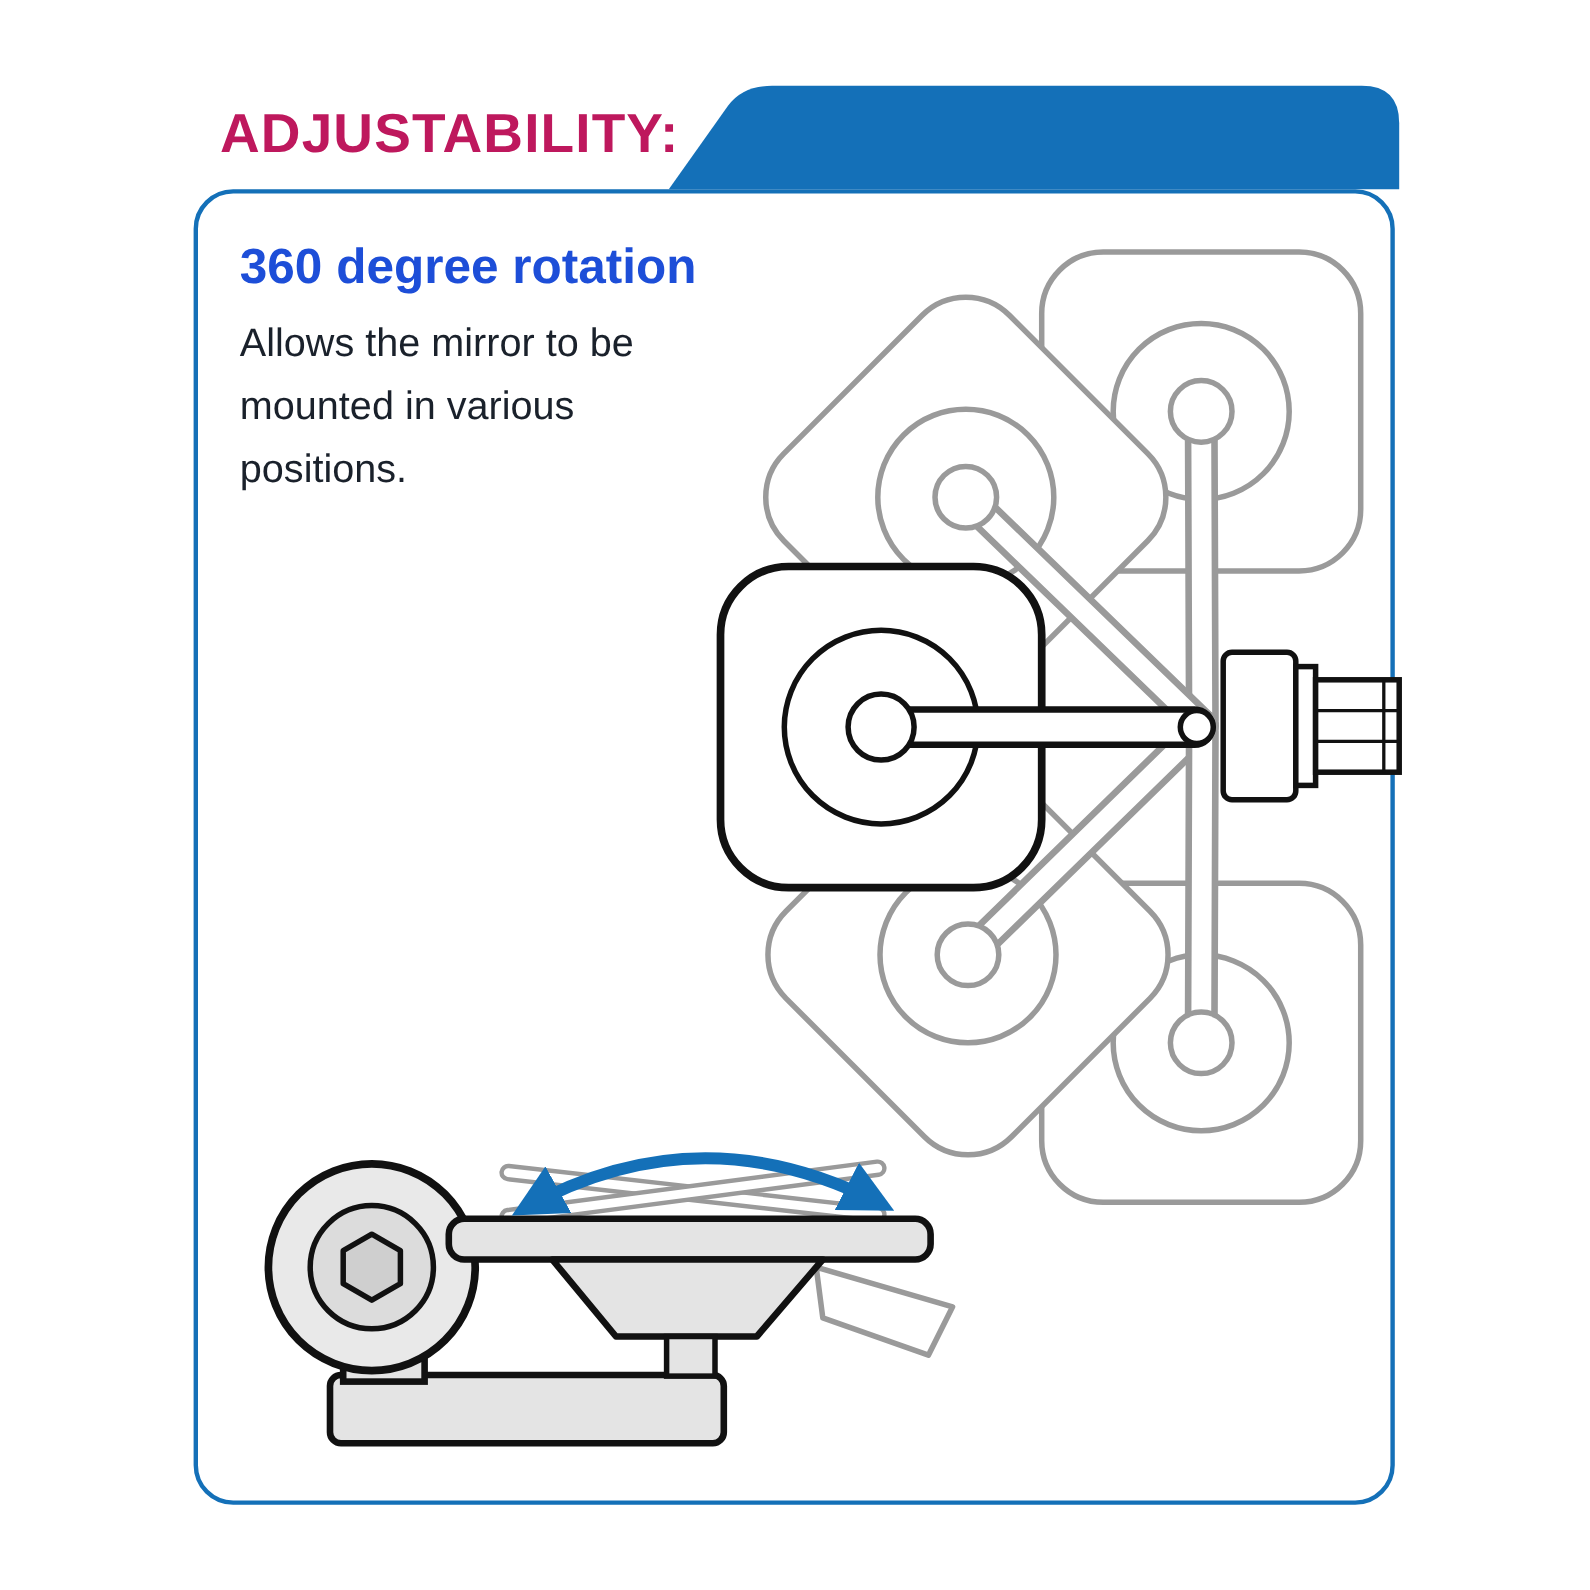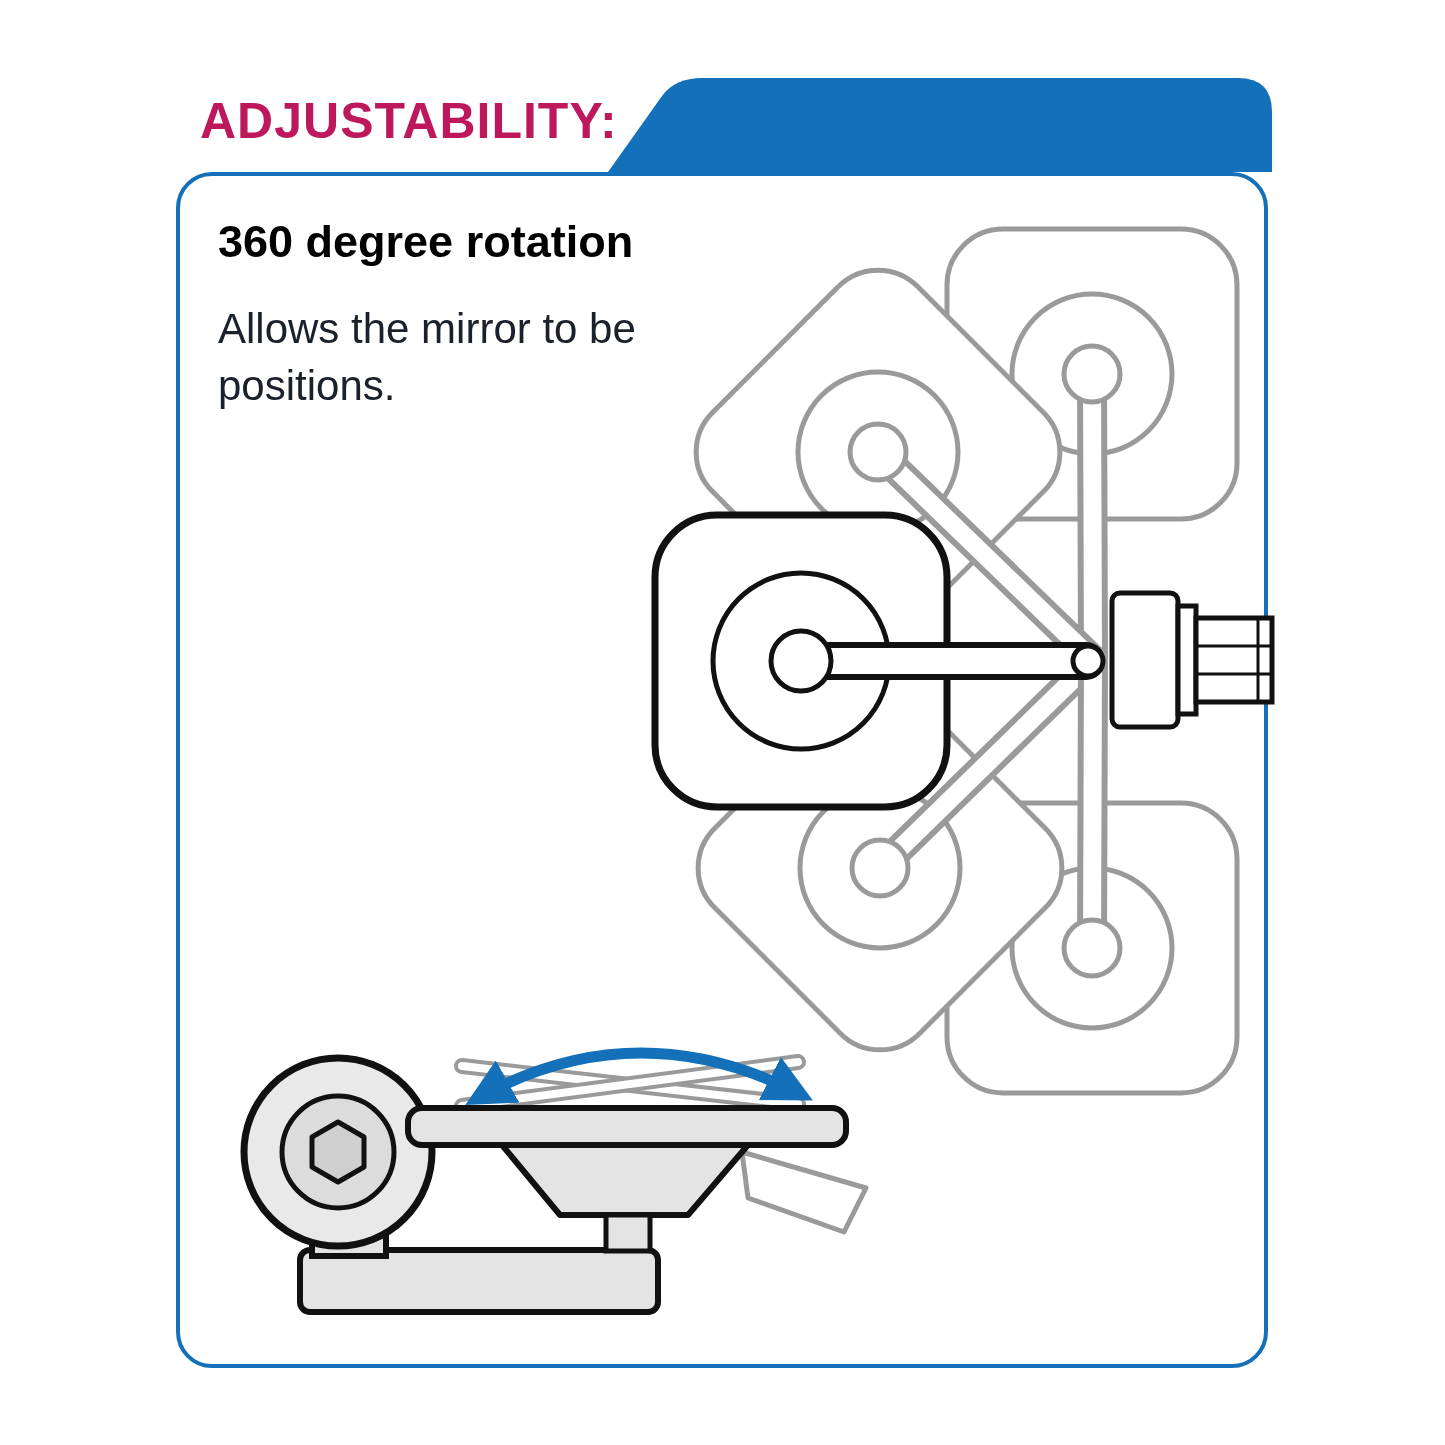--- a/index.html
+++ b/index.html
@@ -19,25 +19,25 @@
     position: absolute; left: 176px; top: 172px;
     width: 1092px; height: 1196px;
     border: 4px solid #1470b8;
     border-radius: 36px;
     background: #ffffff;
     box-sizing: border-box;
   }
   .gfx { position: absolute; left: 0; top: 0; }
   .section-heading {
     position: absolute; left: 218px; top: 216px;
-    font-size: 45px; font-weight: 700; color: #000000;
+    font-size: 45px; font-weight: 700; color: #1d4ed8;
   }
   .body-text {
-    position: absolute; left: 218px; top: 300px;
-    font-size: 42px; line-height: 57px; color: #1a212b;
+    position: absolute; left: 218px; top: 283px;
+    font-size: 36px; line-height: 57px; color: #1a212b;
   }
 </style>
 </head>
 <body>
 
 <div class="panel"></div>
 
 <svg class="gfx" width="1445" height="1445" viewBox="0 0 1445 1445">
   <defs>
     <marker id="ah" viewBox="0 0 10 10" refX="7" refY="5" markerWidth="4.4" markerHeight="4.4" orient="auto-start-reverse">
@@ -130,14 +130,15 @@
     <path d="M 478 1098 Q 636 1010 800 1094" fill="none" stroke="#1470b8" stroke-width="11" marker-start="url(#ah)" marker-end="url(#ah)"></path>
   </g>
 </svg>
 
 <div class="page-title">ADJUSTABILITY:</div>
 
 <div class="section-heading">360 degree rotation</div>
 
 <div class="body-text">
   <div>Allows the mirror to be</div>
+  <div>mounted in various</div>
   <div>positions.</div>
 </div>
 
 </body></html>

